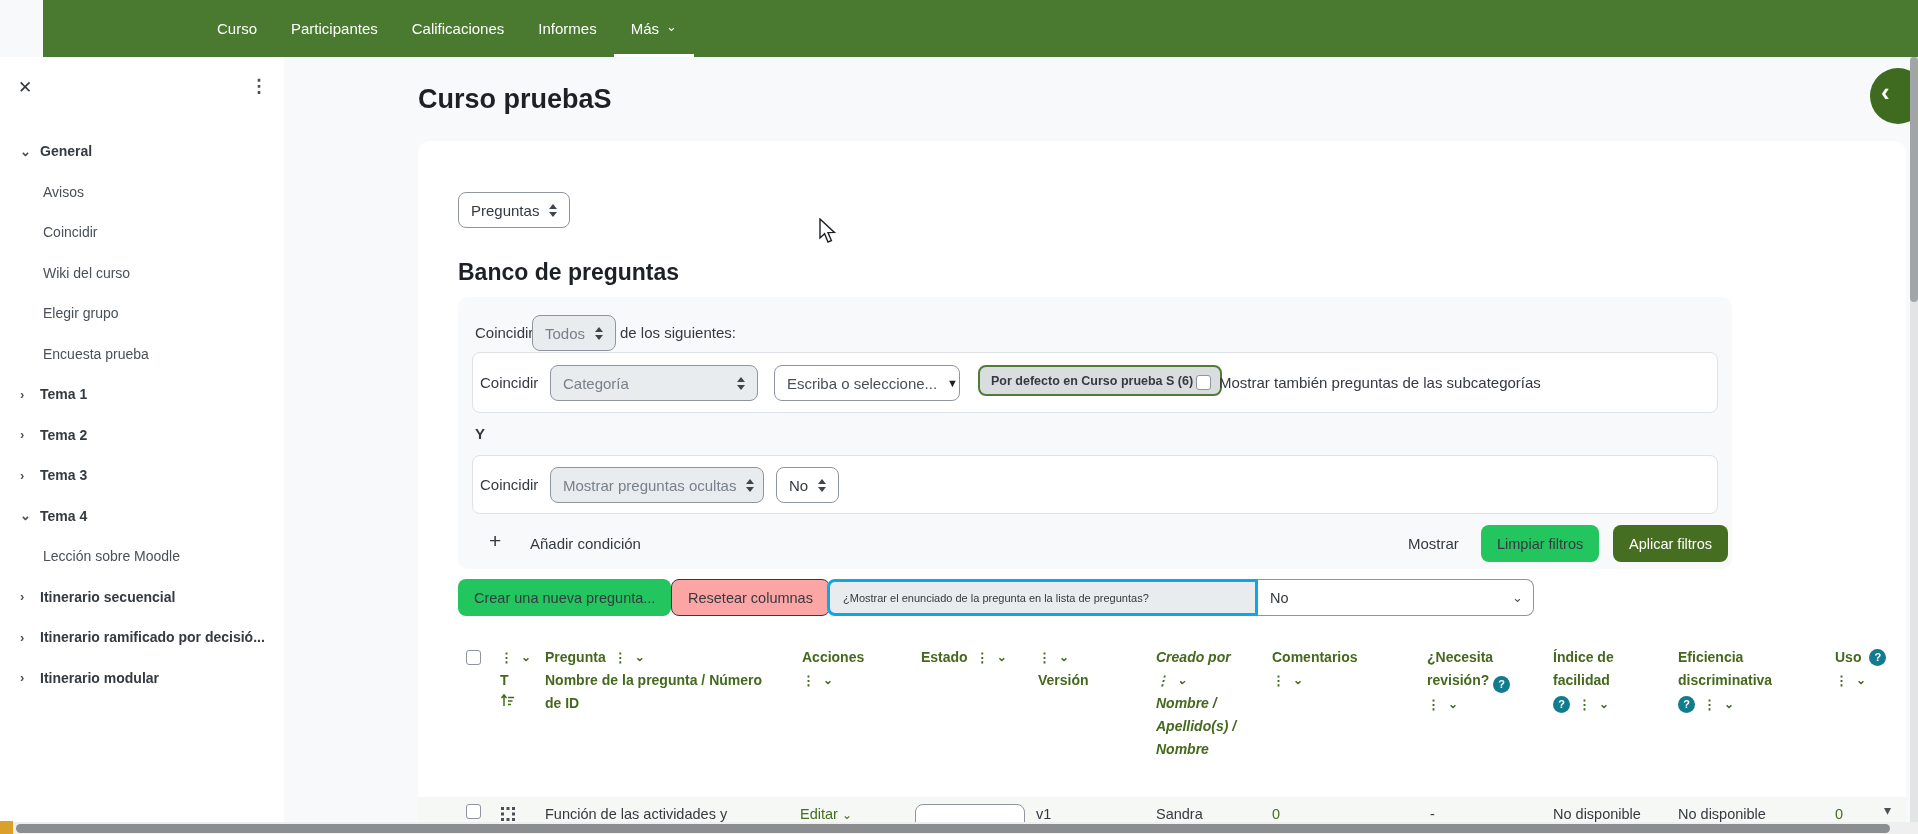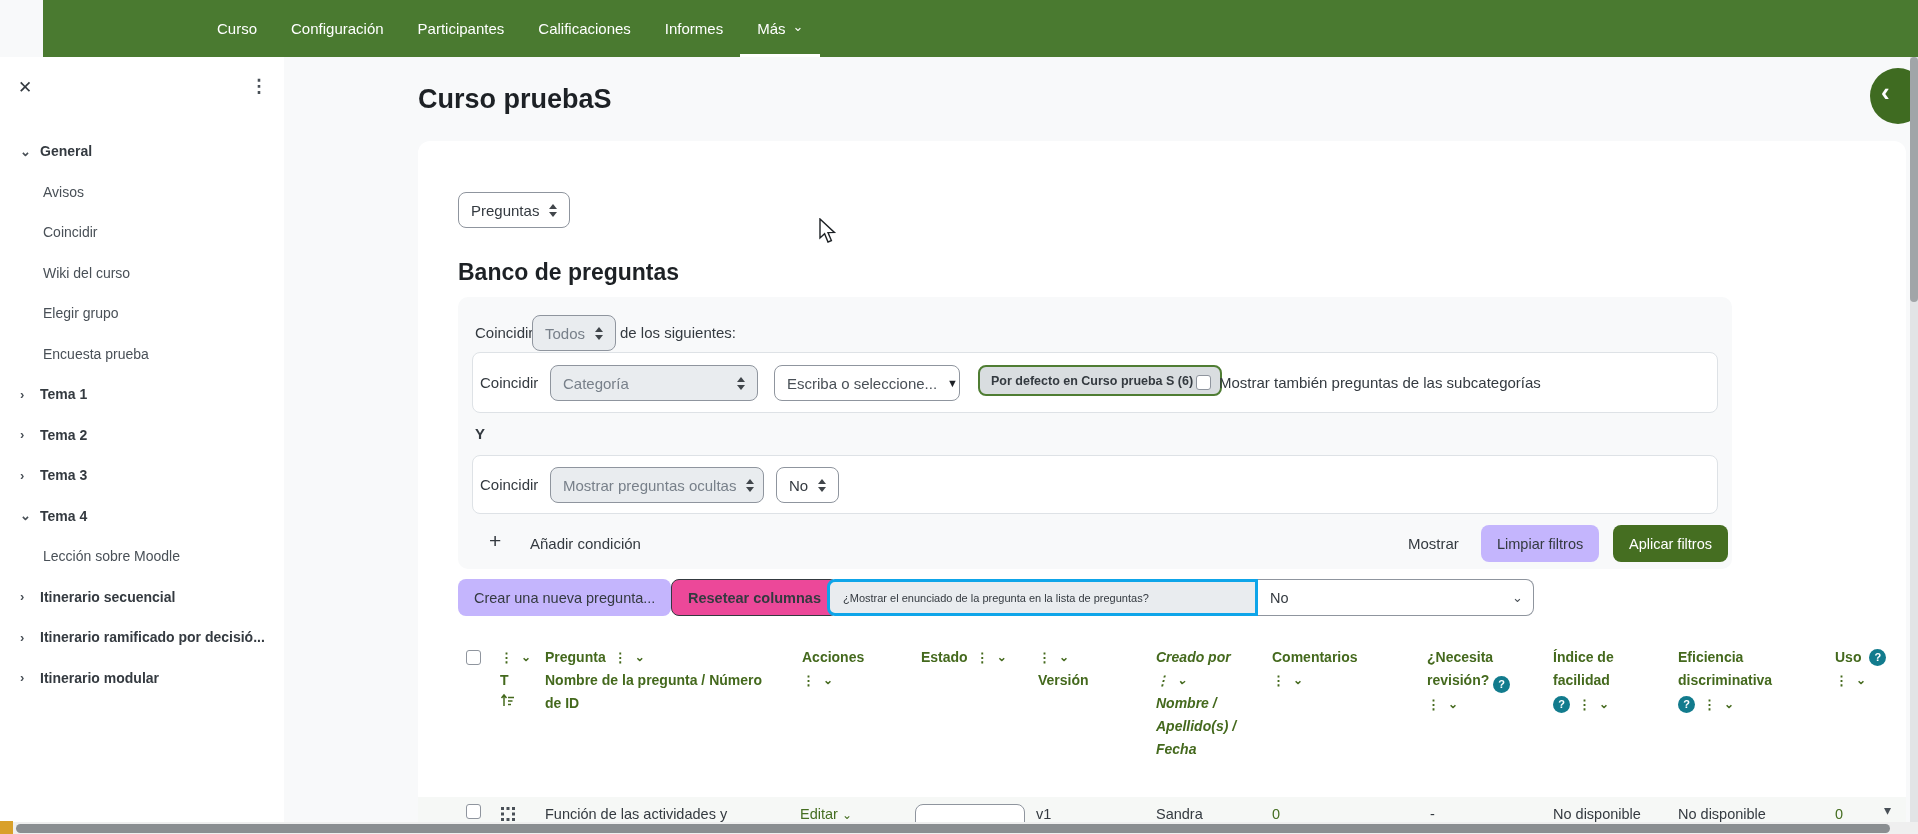--- a/index.html
+++ b/index.html
@@ -40,23 +40,23 @@
          background:#fff; border:1px solid #8f959e; border-radius:8px; font-size:15px; color:#343a40;
          z-index:4; cursor:pointer; white-space:nowrap; }
   .sel.gray { background:#e9ecef; color:#78808a; }
   .ud { display:inline-flex; flex-direction:column; align-items:center; gap:3px; color:#41464b; }
   .ud i { display:block; width:0; height:0; border-left:4px solid transparent; border-right:4px solid transparent; }
   .ud .up { border-bottom:5px solid currentColor; }
   .ud .dn { border-top:5px solid currentColor; }
 
   .btn { position:absolute; display:inline-flex; align-items:center; justify-content:center; height:37px;
          padding:0 16px; border-radius:8px; font-size:14.5px; z-index:4; cursor:pointer; white-space:nowrap; }
-  .btn.gray    { background:#c4b5fd; color:#343a40; }
+  .btn.gray    { background:#22c55e; color:#343a40; }
   .btn.green   { background:#456e21; color:#fff; }
-  .btn.outline { background:#ec4899; color:#343a40; border:1px solid #343a40;font-weight:bold; }
+  .btn.outline { background:#fca5a5; color:#343a40; border:1px solid #343a40; }
 
   .lbl { position:absolute; font-size:15px; color:#343a40; z-index:4; white-space:nowrap; }
 
   
   .filter-panel { position:absolute; left:458px; top:297px; width:1274px; height:272px;
                   background:#f8f9fa; border-radius:10px; z-index:2; }
   .cond-card { position:absolute; left:472px; width:1246px; background:#fff;
                border:1px solid #dee2e6; border-radius:8px; z-index:3; }
   .tag { position:absolute; display:inline-flex; align-items:center; gap:9px; height:31px; padding:0 11px;
          border:2px solid #4f7d33; background:#d9dde0; border-radius:8px; font-size:12.5px; font-weight:700;
@@ -100,21 +100,20 @@
   .dark-tri { position:absolute; left:1884px; top:802px; color:#495057; font-size:14px; z-index:6; }
   .cursor { position:absolute; left:818px; top:218px; z-index:40; }
 </style>
 </head>
 <body>
 
 <div class="page">
 
   <div class="navbar">
     <div class="nav-item">Curso</div>
-    <div class="nav-item">Configuración</div>
     <div class="nav-item">Participantes</div>
     <div class="nav-item">Calificaciones</div>
     <div class="nav-item">Informes</div>
     <div class="nav-item active">
       <span>Más</span>
       <span class="nav-caret">⌄</span>
     </div>
   </div>
 
   <div class="sidebar">
@@ -296,21 +295,21 @@
   </div>
 
   <div class="th" style="left:1156px; top:646px; width:120px;font-style:italic;">
     <span>Creado por</span><br>
     <span class="kgroup">
       <span class="icn">⋮</span>
       <span class="icn chev">⌄</span>
     </span><br>
     <a>Nombre /</a><br>
     <a>Apellido(s) /</a><br>
-    <a>Fecha</a>
+    <a>Nombre</a>
   </div>
 
   <div class="th" style="left:1272px; top:646px;">
     <span>Comentarios</span><br>
     <span class="kgroup">
       <span class="icn">⋮</span>
       <span class="icn chev">⌄</span>
     </span>
   </div>
 

